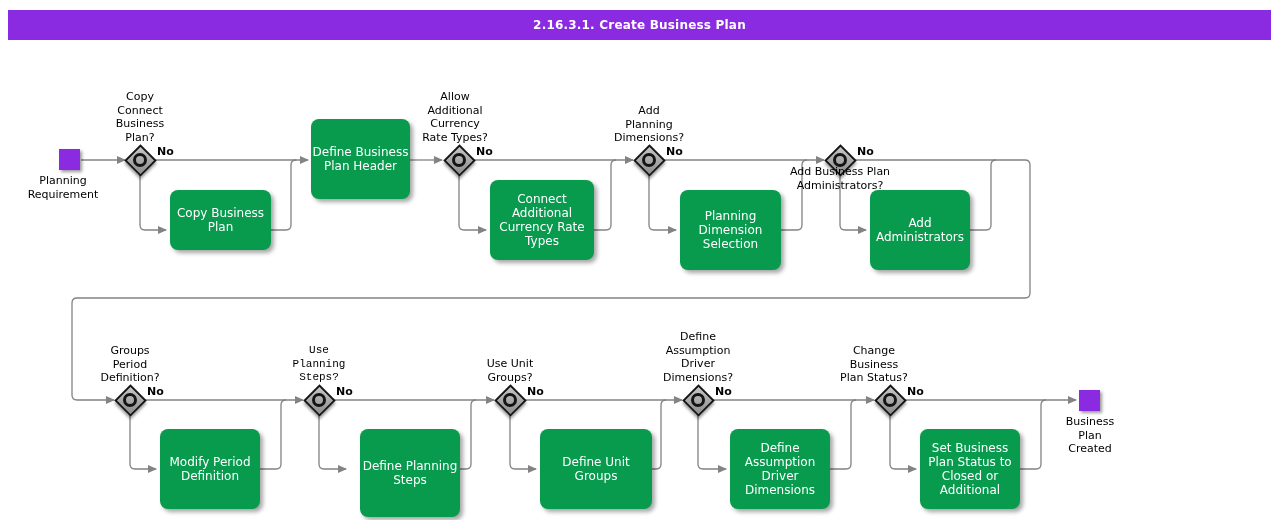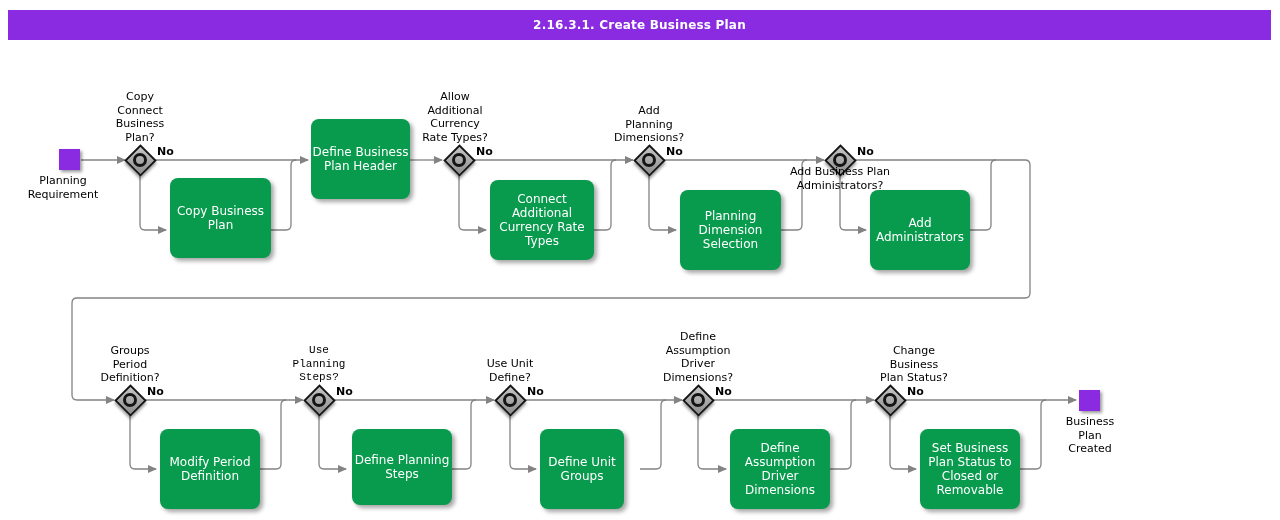--- a/index.html
+++ b/index.html
@@ -143,62 +143,62 @@
       <div class="nolabel" style="left: 147px; top: 385px;">No</div>
       <div class="diamond" style="left: 308px; top: 389px;"></div>
       <div class="ring" style="left: 312px; top: 393px;"></div>
       <div class="dlabel" style="left: 319px; top: 384px; font-family: Liberation Mono, monospace;">Use
 Planning
 Steps?</div>
       <div class="nolabel" style="left: 336px; top: 385px;">No</div>
       <div class="diamond" style="left: 499px; top: 389px;"></div>
       <div class="ring" style="left: 503px; top: 393px;"></div>
       <div class="dlabel" style="left: 510px; top: 384px;">Use Unit
-Define?</div>
+Groups?</div>
       <div class="nolabel" style="left: 527px; top: 385px;">No</div>
       <div class="diamond" style="left: 687px; top: 389px;"></div>
       <div class="ring" style="left: 691px; top: 393px;"></div>
       <div class="dlabel" style="left: 698px; top: 384px;">Define
 Assumption
 Driver
 Dimensions?</div>
       <div class="nolabel" style="left: 715px; top: 385px;">No</div>
       <div class="diamond" style="left: 879px; top: 389px;"></div>
       <div class="ring" style="left: 883px; top: 393px;"></div>
-      <div class="dlabel" style="left: 914px; top: 384px;">Change
+      <div class="dlabel" style="left: 874px; top: 384px;">Change
 Business
 Plan Status?</div>
       <div class="nolabel" style="left: 907px; top: 385px;">No</div>
-      <div class="task" style="left: 170px; top: 178px; width: 101px; height: 80px;">Copy Business
+      <div class="task" style="left: 170px; top: 190px; width: 101px; height: 60px;">Copy Business
 Plan</div>
       <div class="task" style="left: 311px; top: 119px; width: 99px; height: 80px;">Define Business
 Plan Header</div>
       <div class="task" style="left: 490px; top: 180px; width: 104px; height: 80px;">Connect
 Additional
 Currency Rate
 Types</div>
       <div class="task" style="left: 680px; top: 190px; width: 101px; height: 80px;">Planning
 Dimension
 Selection</div>
       <div class="task" style="left: 870px; top: 190px; width: 100px; height: 80px;">Add
 Administrators</div>
       <div class="task" style="left: 160px; top: 429px; width: 100px; height: 80px;">Modify Period
 Definition</div>
-      <div class="task" style="left: 352px; top: 429px; width: 100px; height: 76px;">Define Planning
+      <div class="task" style="left: 360px; top: 429px; width: 100px; height: 88px;">Define Planning
 Steps</div>
-      <div class="task" style="left: 540px; top: 429px; width: 84px; height: 80px;">Define Unit
+      <div class="task" style="left: 540px; top: 429px; width: 112px; height: 80px;">Define Unit
 Groups</div>
       <div class="task" style="left: 730px; top: 429px; width: 100px; height: 80px;">Define
 Assumption
 Driver
 Dimensions</div>
       <div class="task" style="left: 920px; top: 429px; width: 100px; height: 80px;">Set Business
 Plan Status to
 Closed or
-Removable</div>
+Additional</div>
       <div class="event" style="left: 59px; top: 149px;"></div>
       <div class="elabel" style="left: 63px; top: 174px;">Planning
 Requirement</div>
       <div class="event" style="left: 1079px; top: 390px;"></div>
       <div class="elabel" style="left: 1090px; top: 415px;">Business
 Plan
 Created</div>
     </div>
 
 </div>

